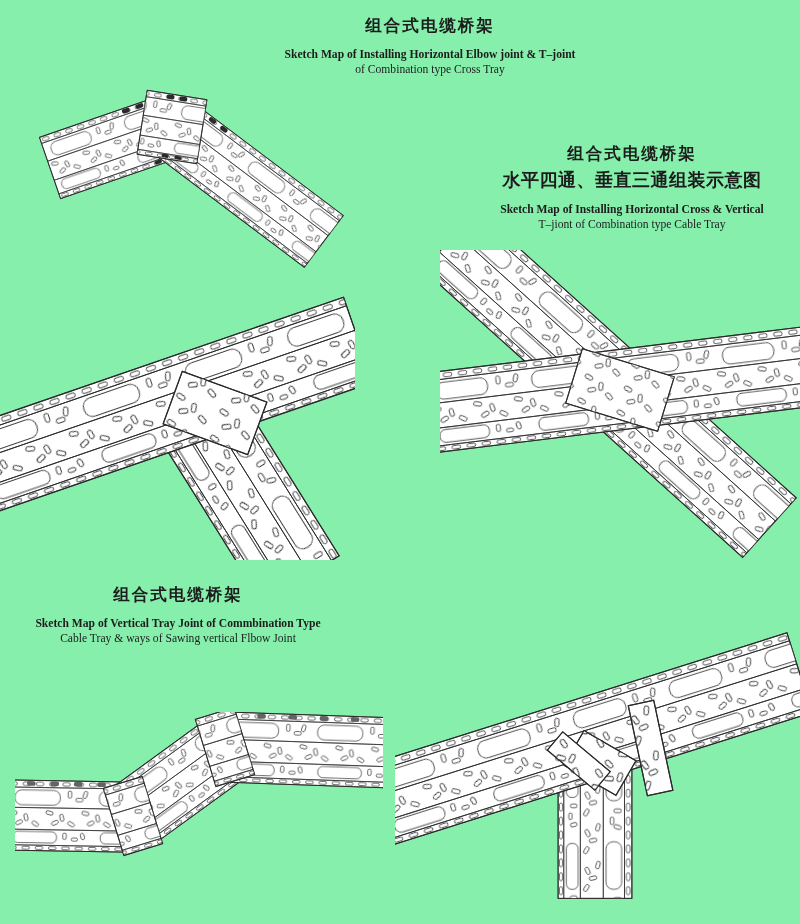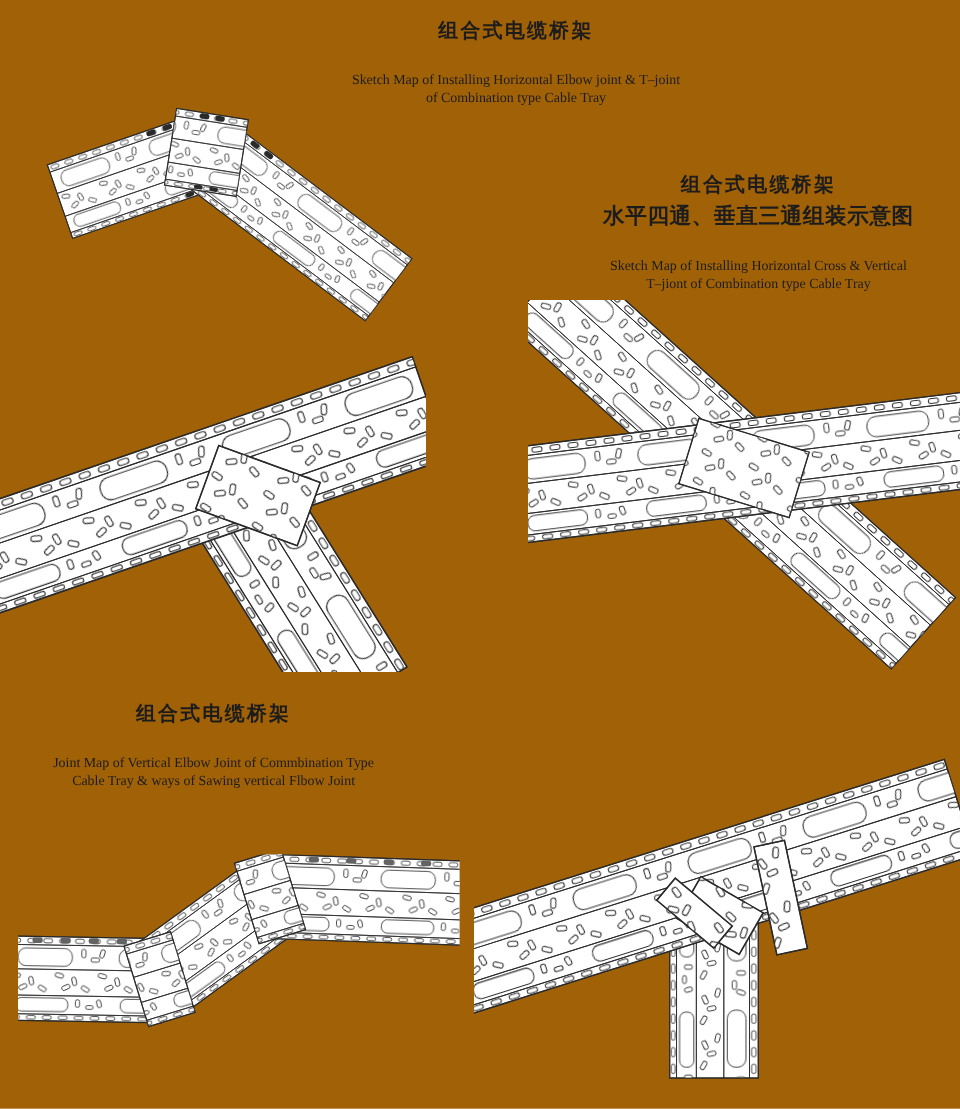--- a/index.html
+++ b/index.html
@@ -1,22 +1,22 @@
 <!DOCTYPE html>
 <html><head>
 <meta charset="utf-8">
 <style>
   html,body{margin:0;padding:0;}
   body{width:800px;height:924px;position:relative;background:#ffffff;overflow:hidden;}
-  .page{position:absolute;inset:0;background:#a16207;}
+  .page{position:absolute;inset:0;background:#86efac;}
   .title-block{position:absolute;text-align:center;color:#1c1c1c;}
   .cn1{font:700 16.5px "DejaVu Sans",sans-serif;letter-spacing:2px;}
   .cn2{font:700 18px "DejaVu Sans",sans-serif;letter-spacing:.5px;margin-top:3px;}
   .en{font:400 11.6px "Liberation Serif","DejaVu Serif",serif;line-height:1.32;}
-  .en.first{margin-top:22px;}
+  .en.first{margin-top:10px;font-weight:bold;}
   .t1{left:240px;top:15px;width:380px;}
   .t2{left:448px;top:143px;width:368px;}
   .t3{left:0px;top:584px;width:356px;}
   .fig{position:absolute;}
   .bg{fill:#ffffff;stroke:#2b2b2b;stroke-width:1.3px;}
   .st{stroke:#2b2b2b;stroke-width:.85px;}
   .ps{fill:#ffffff;stroke:#2b2b2b;stroke-width:.9px;}
   .bolt{fill:#2a2a2a;stroke:none;}
   .boltg{fill:#636363;stroke:none;}
 </style>
@@ -50,33 +50,33 @@
         <rect class="ps" x="22" y="8" width="4.5" height="9" rx="2" transform="rotate(-12 24 12)"></rect>
         <rect class="ps" x="11" y="17" width="9" height="4.5" rx="2" transform="rotate(-25 15 19)"></rect>
         <rect class="ps" x="32" y="18" width="9" height="4.5" rx="2" transform="rotate(30 36 20)"></rect>
       </pattern>
     </defs>
   </svg>
 
   <section class="title-block t1">
     <div class="cn1">组合式电缆桥架</div>
     <div class="en first">Sketch Map of Installing Horizontal Elbow joint &amp; T–joint</div>
-    <div class="en">of Combination type Cable Tray</div>
+    <div class="en">of Combination type Cross Tray</div>
   </section>
 
   <section class="title-block t2">
     <div class="cn1">组合式电缆桥架</div>
     <div class="cn2">水平四通、垂直三通组装示意图</div>
     <div class="en first">Sketch Map of Installing Horizontal Cross &amp; Vertical</div>
     <div class="en">T–jiont of Combination type Cable Tray</div>
   </section>
 
   <section class="title-block t3">
     <div class="cn1">组合式电缆桥架</div>
-    <div class="en first">Joint Map of Vertical Elbow Joint of Commbination Type</div>
+    <div class="en first">Sketch Map of Vertical Tray Joint of Commbination Type</div>
     <div class="en">Cable Tray &amp; ways of Sawing vertical Flbow Joint</div>
   </section>
 
   <svg class="fig" style="left:22px;top:86px" width="325" height="205" viewBox="0 0 325 205">
     <g transform="translate(28,82) rotate(-19) scale(0.72)">
       <rect class="bg" x="0" y="-45" width="181" height="90"></rect>
       <rect class="st" fill="url(#pFT)" x="0" y="-45" width="181" height="9"></rect>
       <rect class="st" fill="url(#pWF)" x="0" y="-36" width="181" height="26"></rect>
       <rect class="st" fill="url(#pFL)" x="0" y="-10" width="181" height="28"></rect>
       <rect class="st" fill="url(#pWN)" x="0" y="18" width="181" height="20"></rect>

